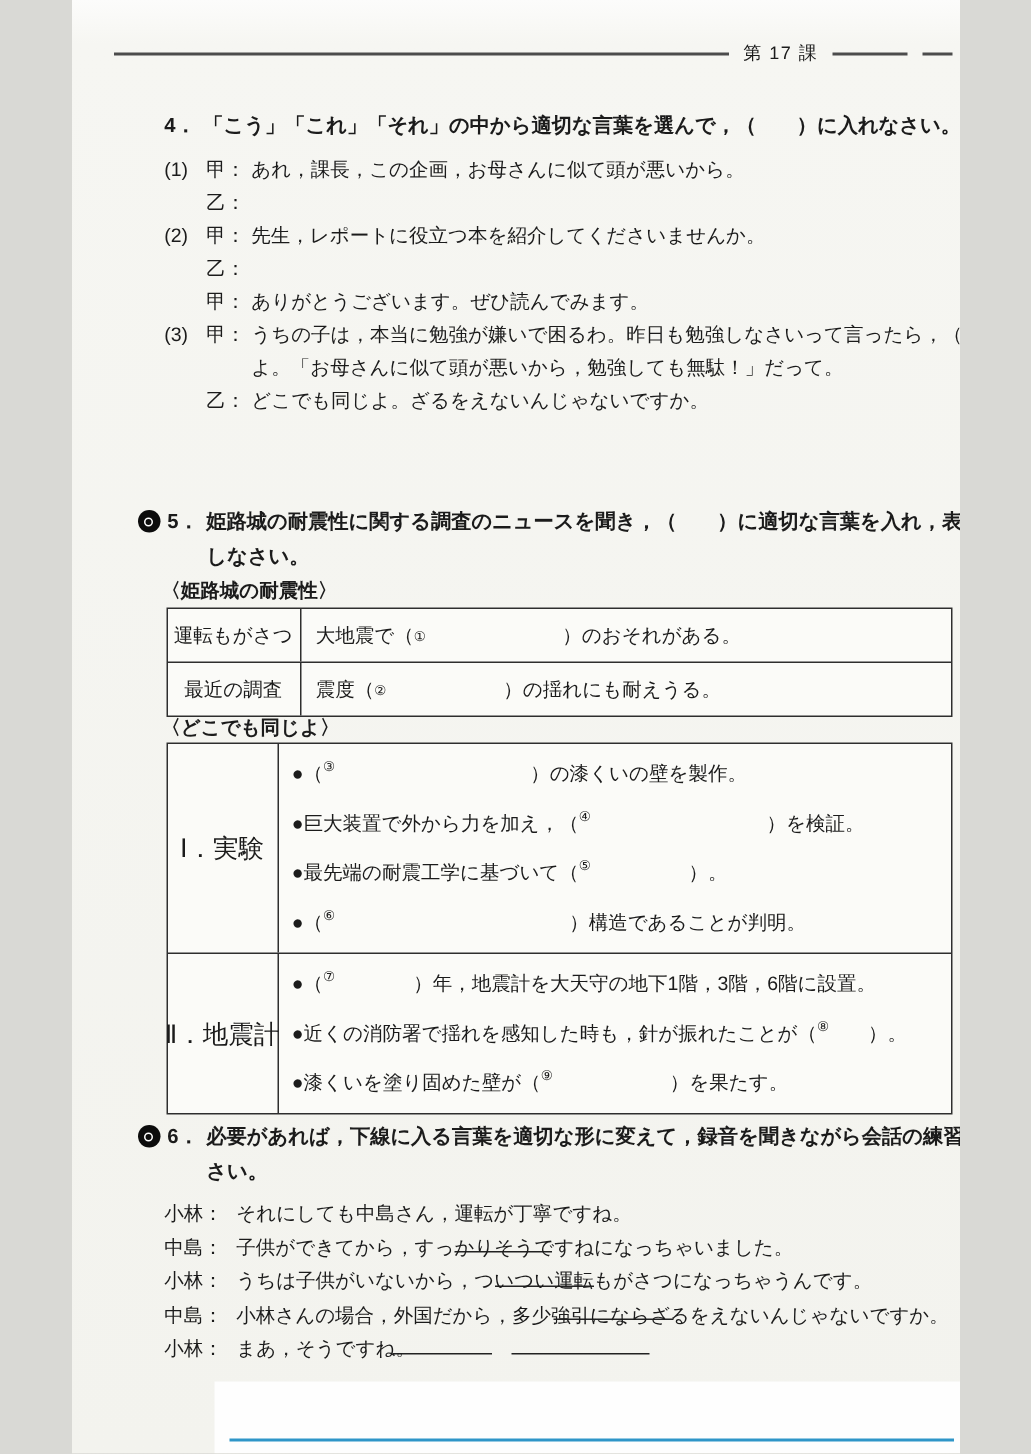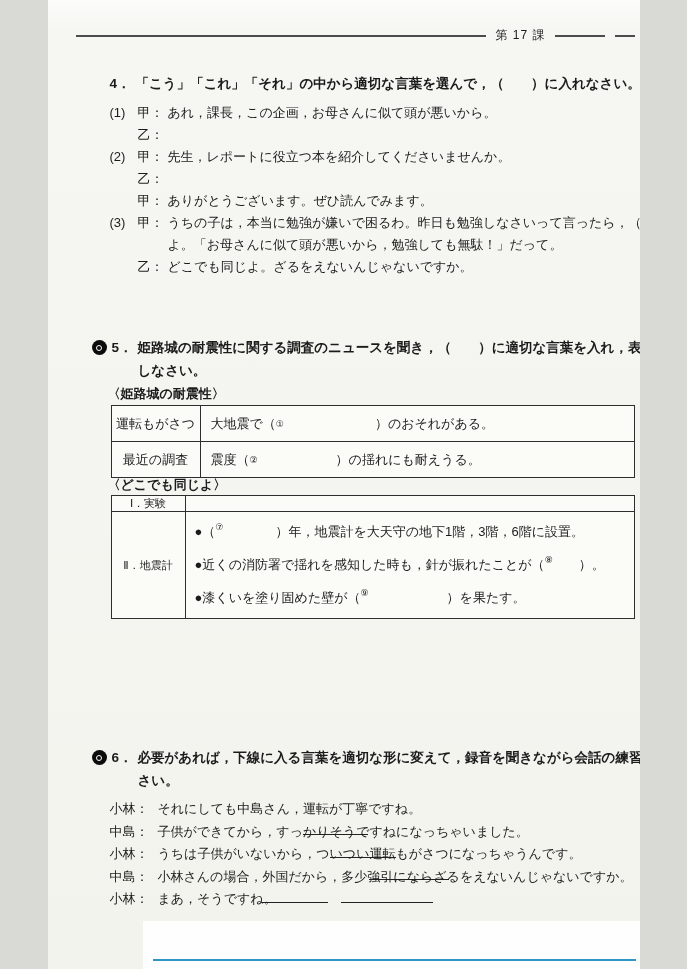--- a/index.html
+++ b/index.html
@@ -32,21 +32,21 @@
   #t2-head{top:476px;}
   #table1{position:absolute;top:405px;left:63px;width:522px;border:1.6px solid #2e2e2e;background:#fbfbf8;}
   .t1-row{display:grid;grid-template-columns:89px 1fr;height:35px;border-top:1.4px solid #2e2e2e;}
   .t1-row:first-child{border-top:none;}
   .t1-label{border-right:1.4px solid #2e2e2e;display:flex;align-items:center;justify-content:center;font-size:13px;}
   .t1-text{display:flex;align-items:center;padding-left:10px;font-size:13px;white-space:nowrap;}
   #table2{position:absolute;top:495px;left:63px;width:522px;border:1.6px solid #2e2e2e;background:#fbfbf8;}
   .t2-row{display:grid;grid-template-columns:74px 1fr;border-top:1.6px solid #2e2e2e;}
   .t2-row:first-child{border-top:none;}
   .t2-label{border-right:1.4px solid #2e2e2e;display:flex;align-items:center;justify-content:center;
-            font-size:11px;white-space:nowrap;}
+            font-size:17px;white-space:nowrap;}
   .t2-bullets{padding:3px 4px 4px 9px;}
   .bullet{font-size:13px;line-height:33px;white-space:nowrap;}
   
   sup.circ{font-size:9px;vertical-align:6px;line-height:0;}
   
   #ex6{position:absolute;top:746px;left:44px;width:606px;}
   #ex6-lines{margin-top:6px;margin-left:18px;}
   .d6-row{display:grid;grid-template-columns:48px 1fr;font-size:13px;line-height:22.5px;}
   .ul{border-bottom:1.3px solid #222;padding-bottom:18px;}
   
@@ -127,20 +127,26 @@
       <div class="t1-row">
         <div class="t1-label">最近の調査</div>
         <div class="t1-text">震度（<sup class="circ">②</sup>　　　　　　）の揺れにも耐えうる。</div>
       </div>
     </div>
 
   <div id="t2-head" class="tbl-head">〈どこでも同じよ〉</div>
   <div id="table2">
       <div class="t2-row">
         <div class="t2-label">Ⅰ．実験</div>
+        <div class="t2-bullets">
+          <div class="bullet">●（<sup class="circ">③</sup>　　　　　　　　　　）の漆くいの壁を製作。</div>
+          <div class="bullet">●巨大装置で外から力を加え，（<sup class="circ">④</sup>　　　　　　　　　）を検証。</div>
+          <div class="bullet">●最先端の耐震工学に基づいて（<sup class="circ">⑤</sup>　　　　　）。</div>
+          <div class="bullet">●（<sup class="circ">⑥</sup>　　　　　　　　　　　　）構造であることが判明。</div>
+        </div>
       </div>
       <div class="t2-row">
         <div class="t2-label">Ⅱ．地震計</div>
         <div class="t2-bullets">
           <div class="bullet">●（<sup class="circ">⑦</sup>　　　　）年，地震計を大天守の地下1階，3階，6階に設置。</div>
           <div class="bullet">●近くの消防署で揺れを感知した時も，針が振れたことが（<sup class="circ">⑧</sup>　　）。</div>
           <div class="bullet">●漆くいを塗り固めた壁が（<sup class="circ">⑨</sup>　　　　　　）を果たす。</div>
         </div>
       </div>
     </div>

